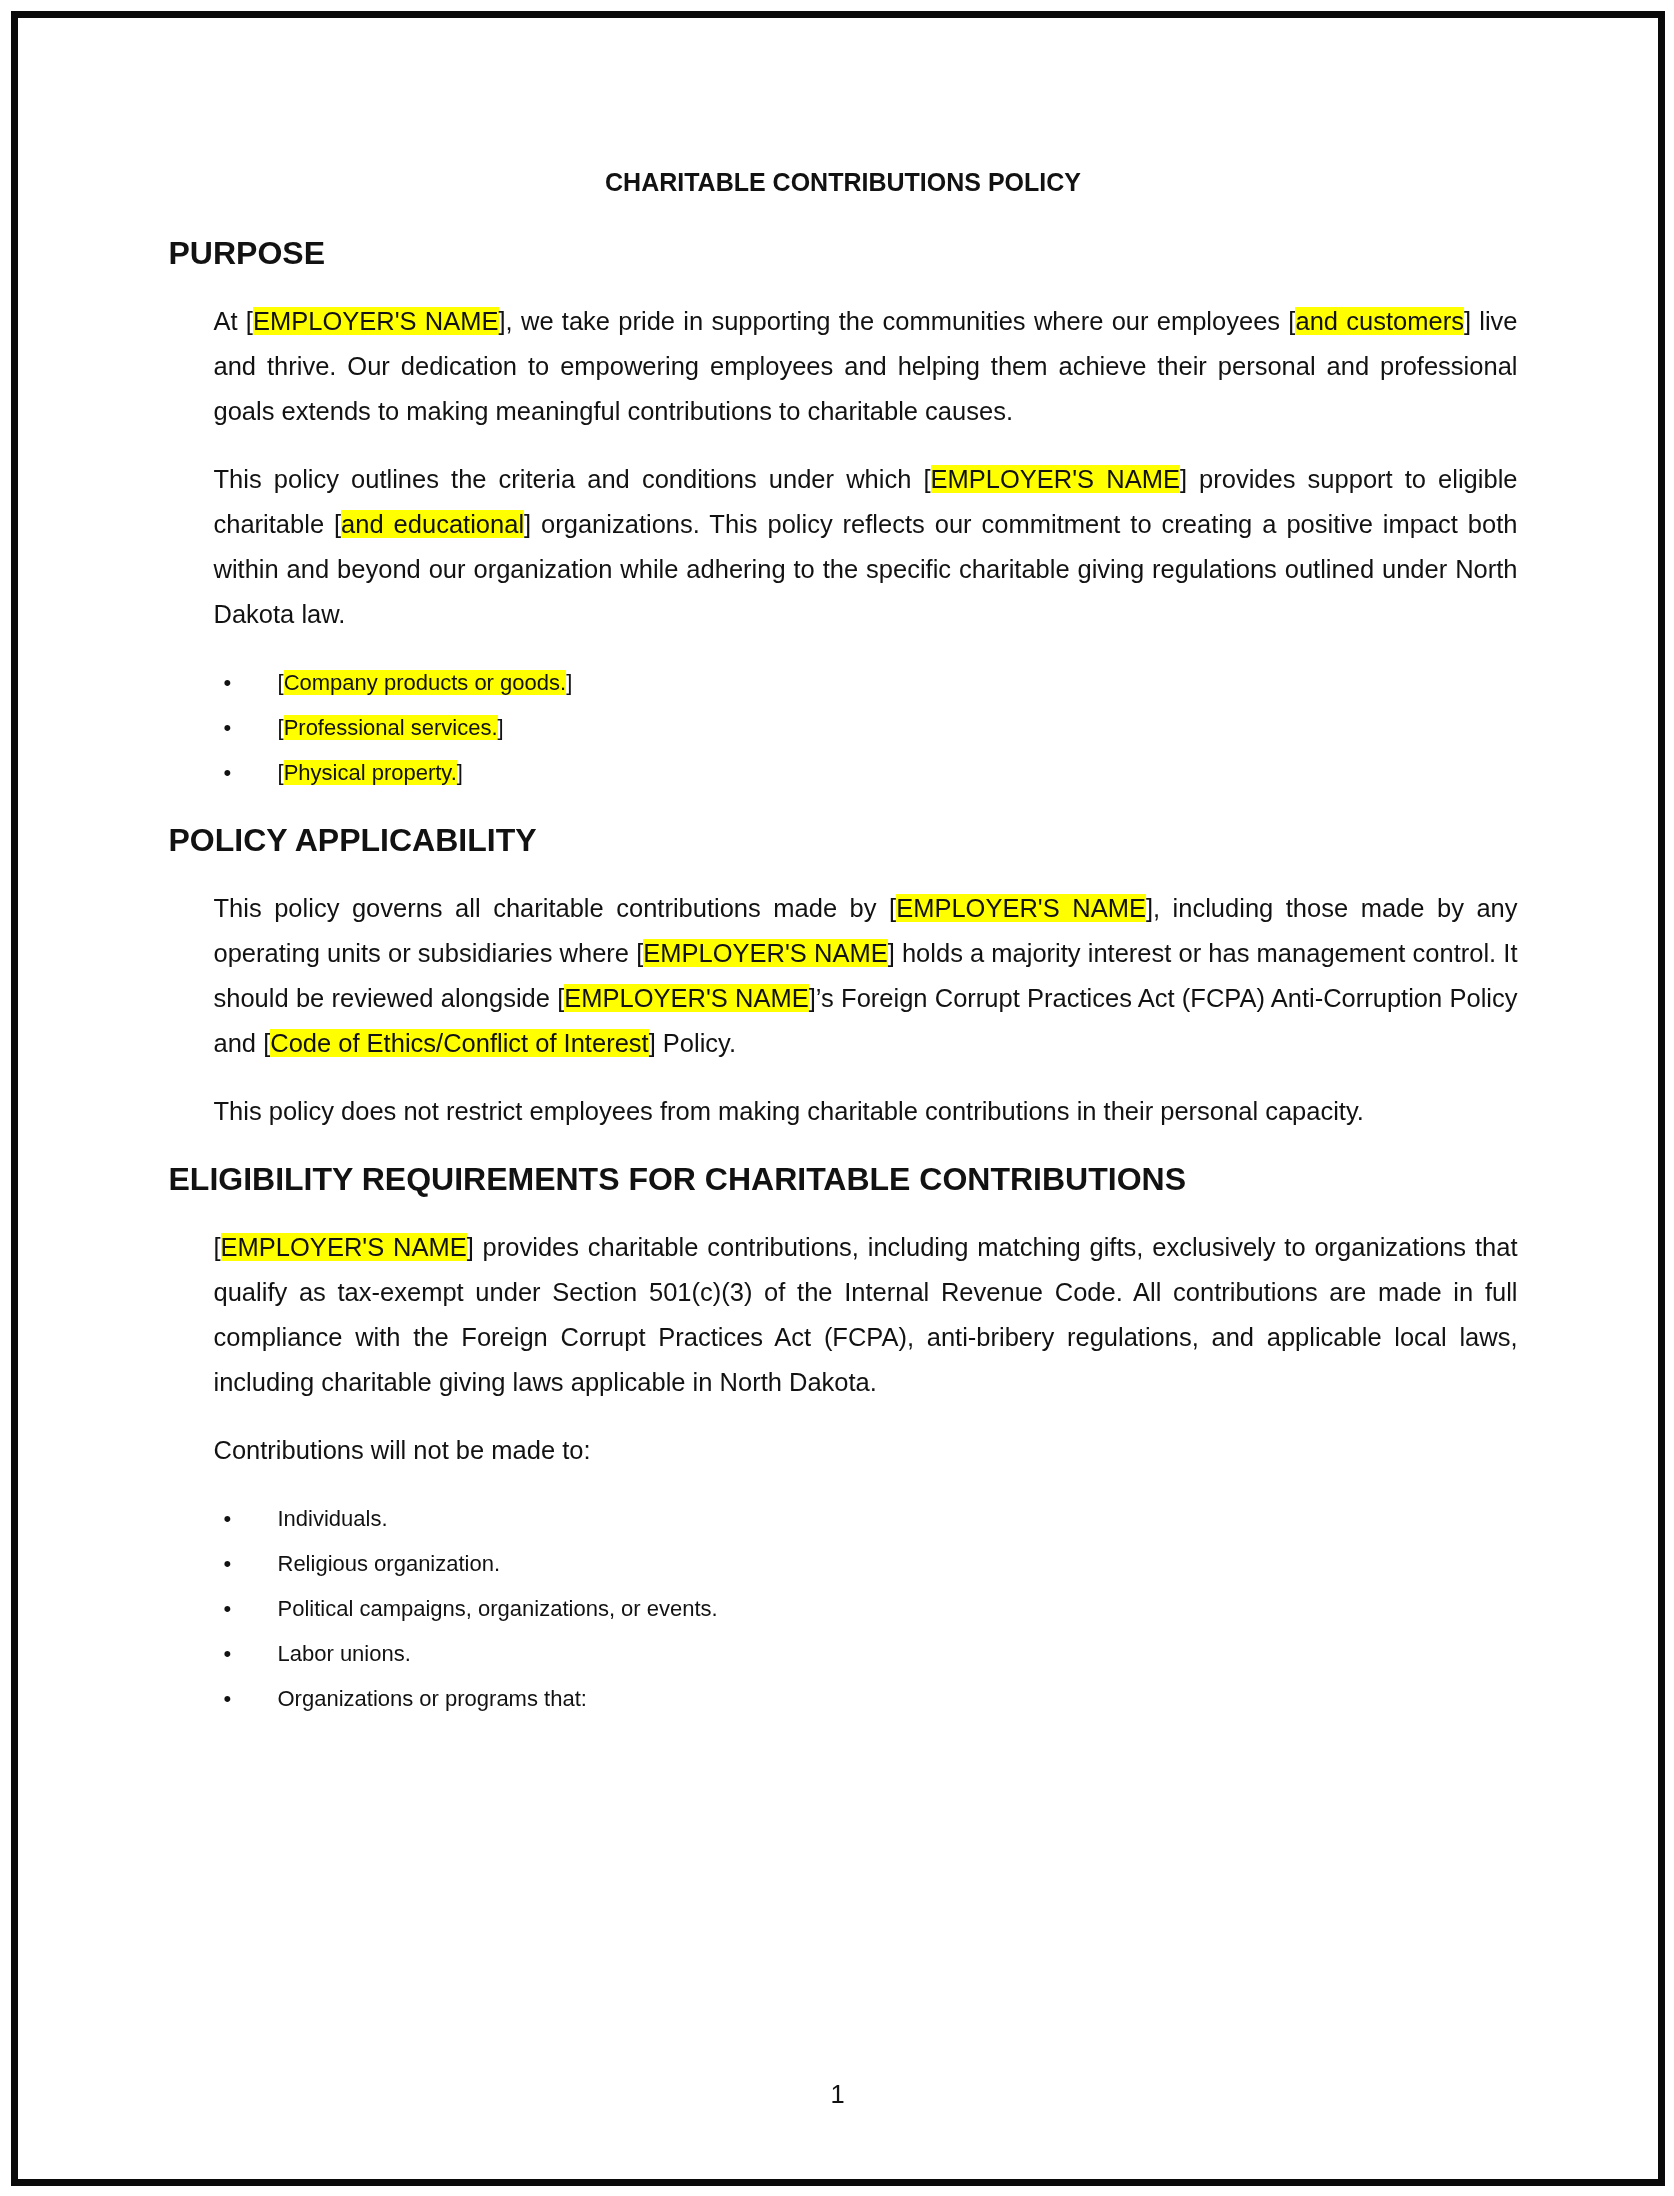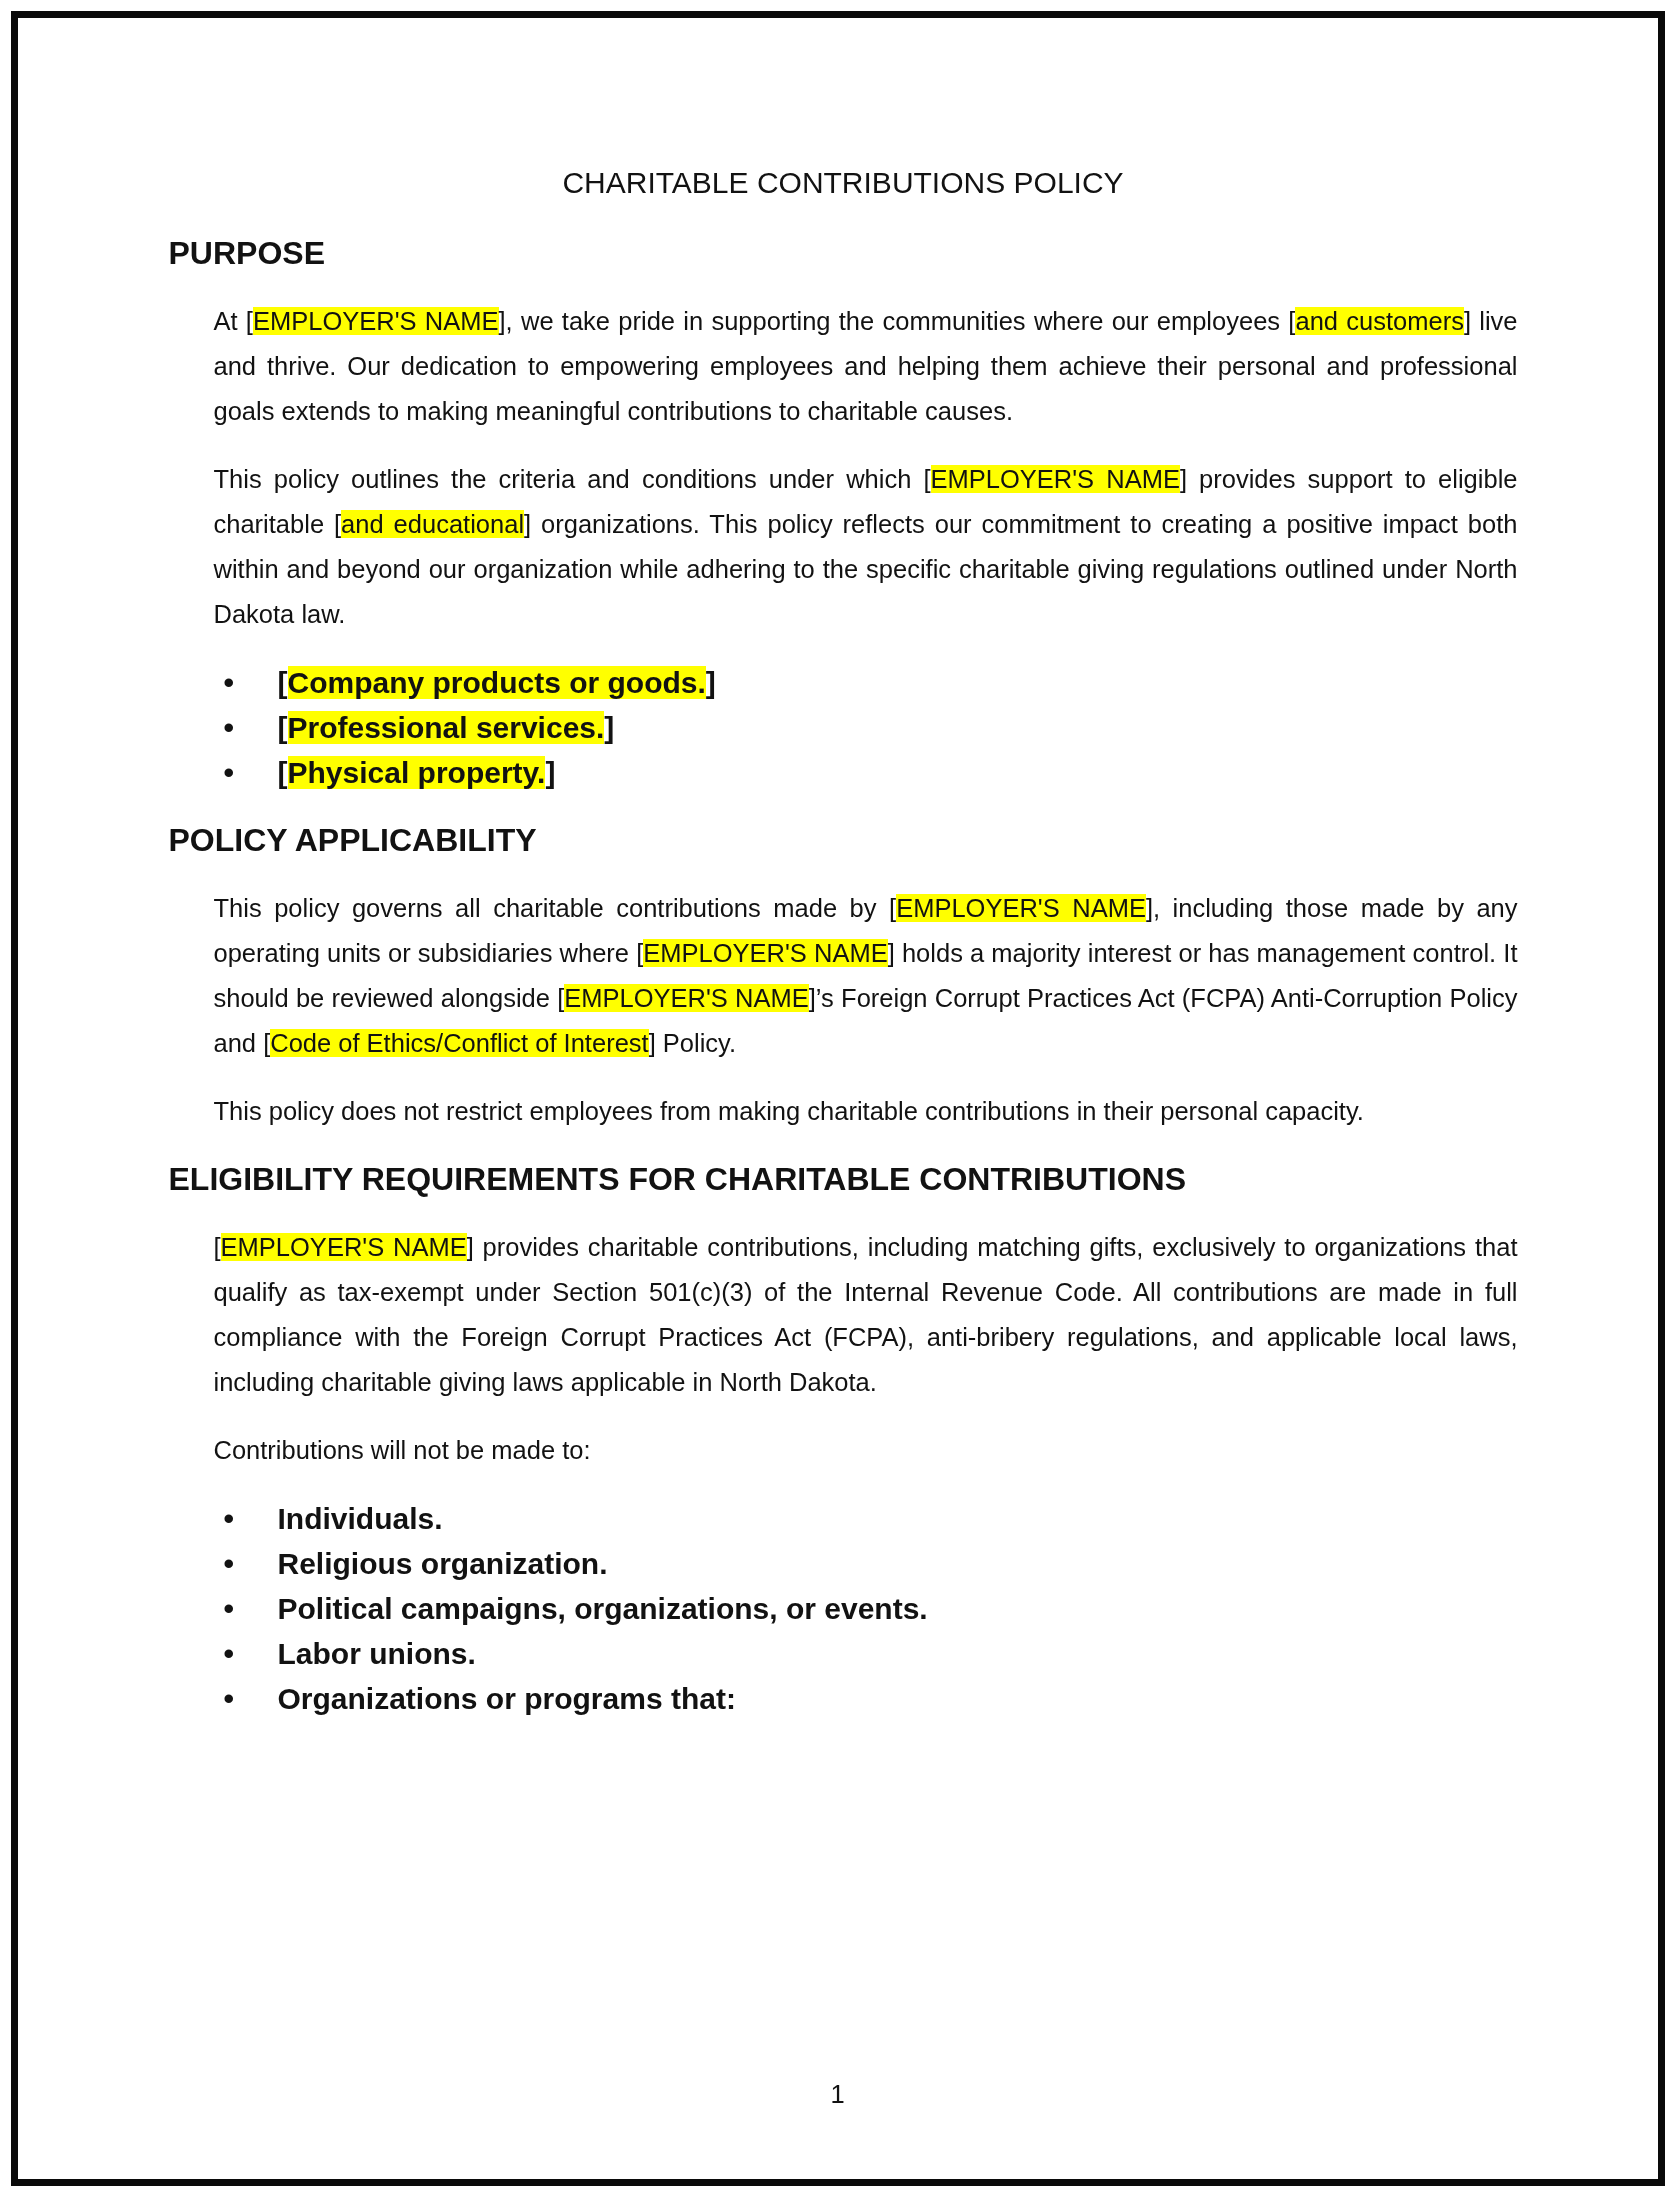--- a/index.html
+++ b/index.html
@@ -10,21 +10,21 @@
     font-family:"Liberation Sans", sans-serif;
     color:#121212;
   }
   .page {
     position:absolute; inset:10.5px;
     border:7px solid #0a0a0a;
     background:#ffffff;
   }
   .content { padding:142px 140px 0 151px; }
   .doc-title {
-    font-size:30px; font-weight:400;
+    font-size:25px; font-weight:700;
     text-align:center;
     line-height:45px;
     margin-bottom:26px;
   }
   .heading {
     font-size:32px; font-weight:700;
     line-height:45px;
     margin-bottom:23px;
   }
   p.body {
@@ -33,24 +33,23 @@
     text-align:justify;
     margin-bottom:23px;
     margin-left:45px;
   }
   ul.bullets {
     list-style:none;
     margin:0 0 23px 0;
     padding-left:109px;
   }
   ul.bullets li {
-    font-size:30px;
+    font-size:22px;
     line-height:45px;
     position:relative;
-    font-weight:bold;
   }
   ul.bullets li::before {
     content:"\2022";
     position:absolute;
     left:-54px;
   }
   .hl { background:#ffff00; }
   .page-number {
     position:absolute;
     left:0; right:0; bottom:62px;

